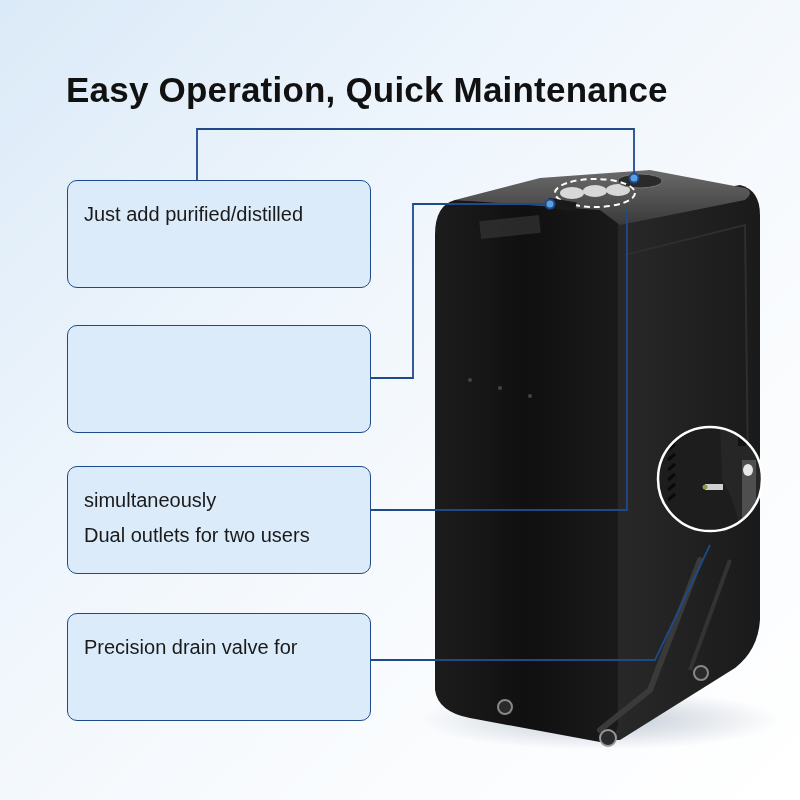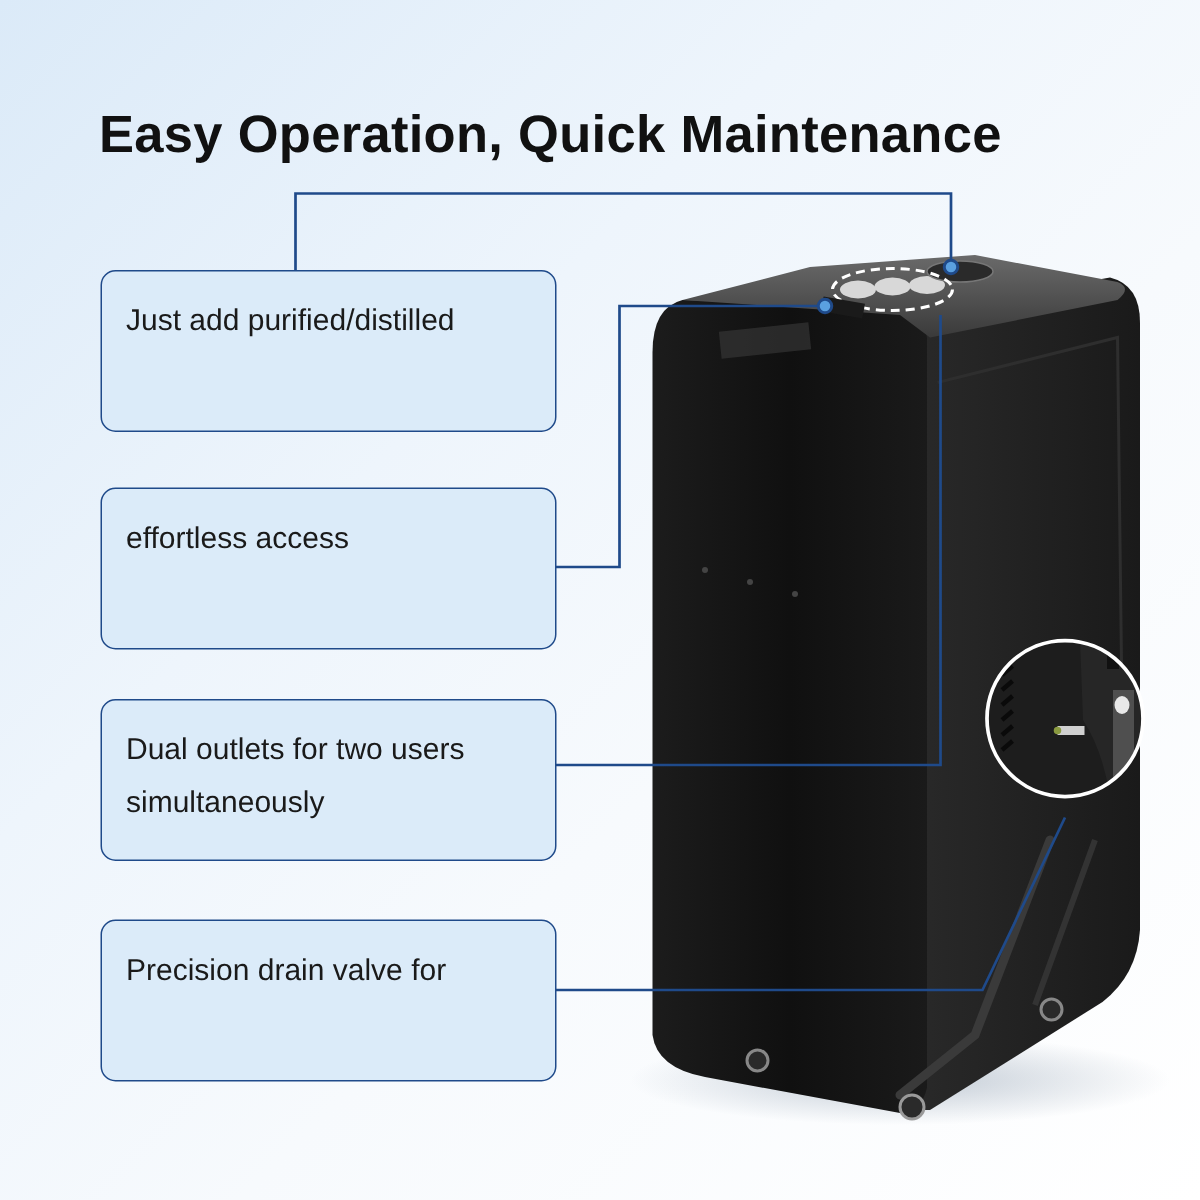--- a/index.html
+++ b/index.html
@@ -124,23 +124,22 @@
   <circle cx="550" cy="204" r="4.5" fill="#5aa0e0" stroke="#1f4a8a" stroke-width="2"></circle>
 </svg>
 
 <div class="title">Easy Operation, Quick Maintenance</div>
 
 <div class="box" style="top:180px;">
   <span>Just add purified/distilled</span>
 </div>
 
 <div class="box" style="top:325px;">
-  <span>effortless access</span>
 </div>
 
 <div class="box" style="top:466px;">
+  <span>simultaneously</span>
   <span>Dual outlets for two users</span>
-  <span>simultaneously</span>
 </div>
 
 <div class="box" style="top:613px;">
   <span>Precision drain valve for</span>
 </div>
 
 </body></html>

